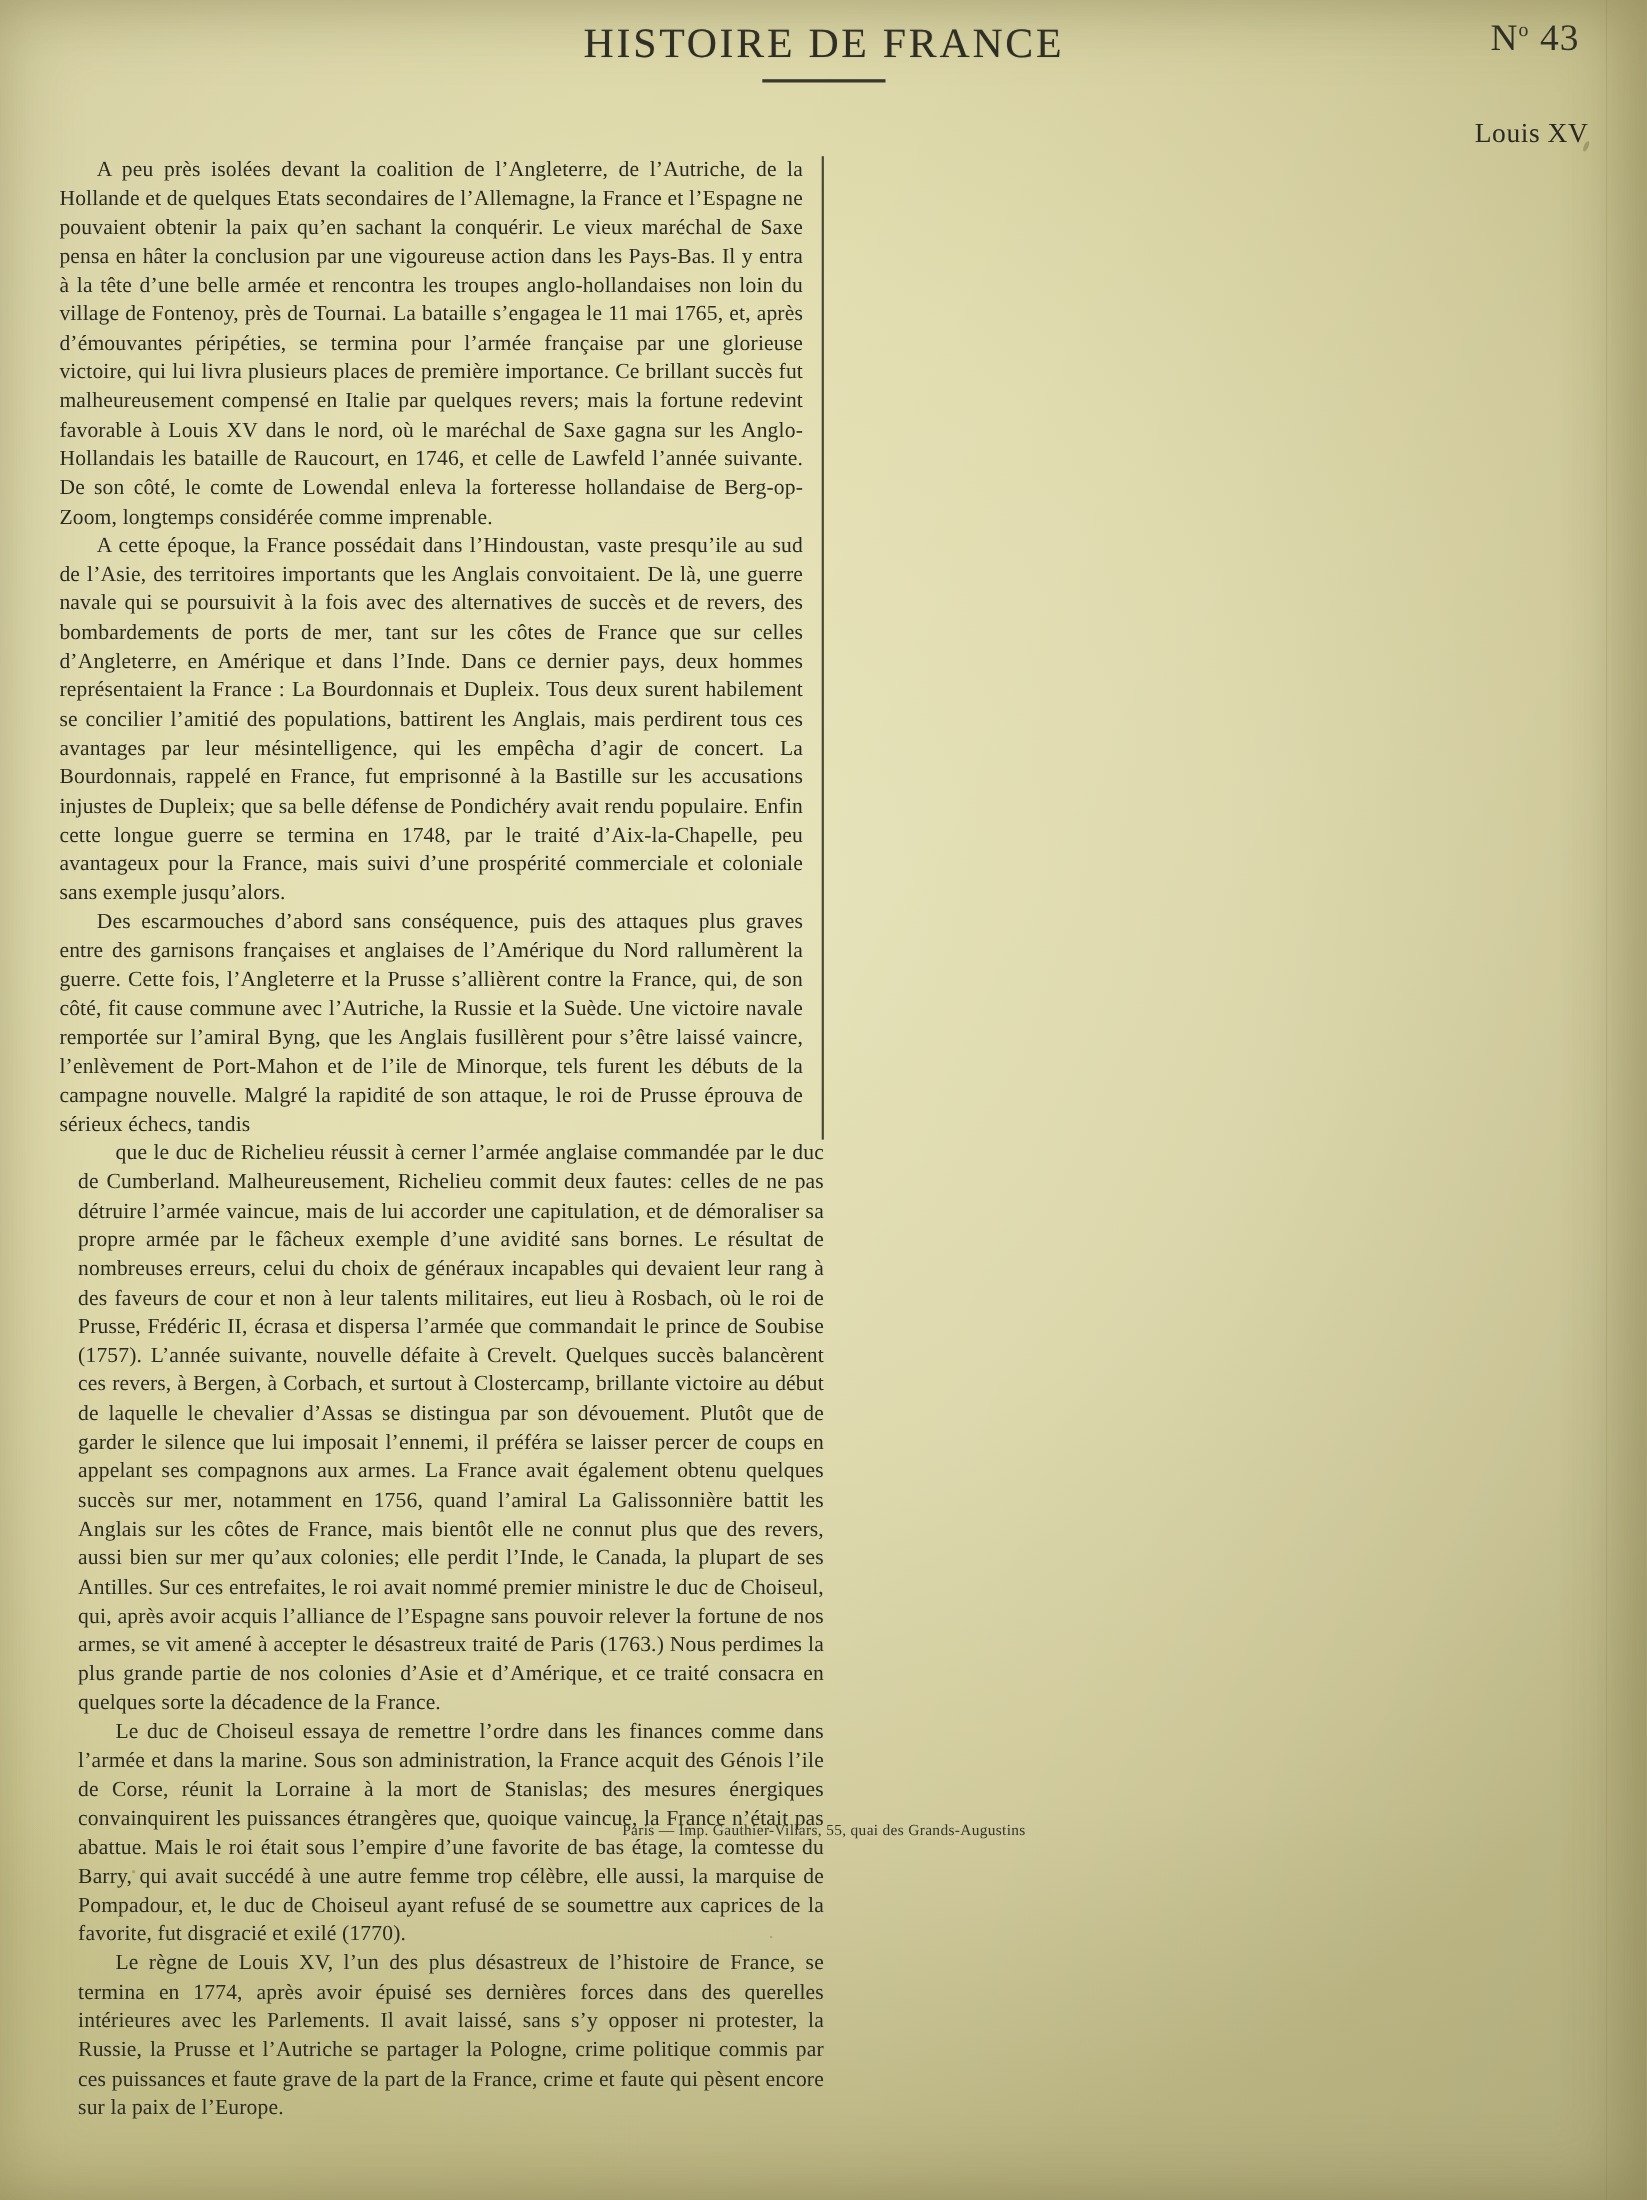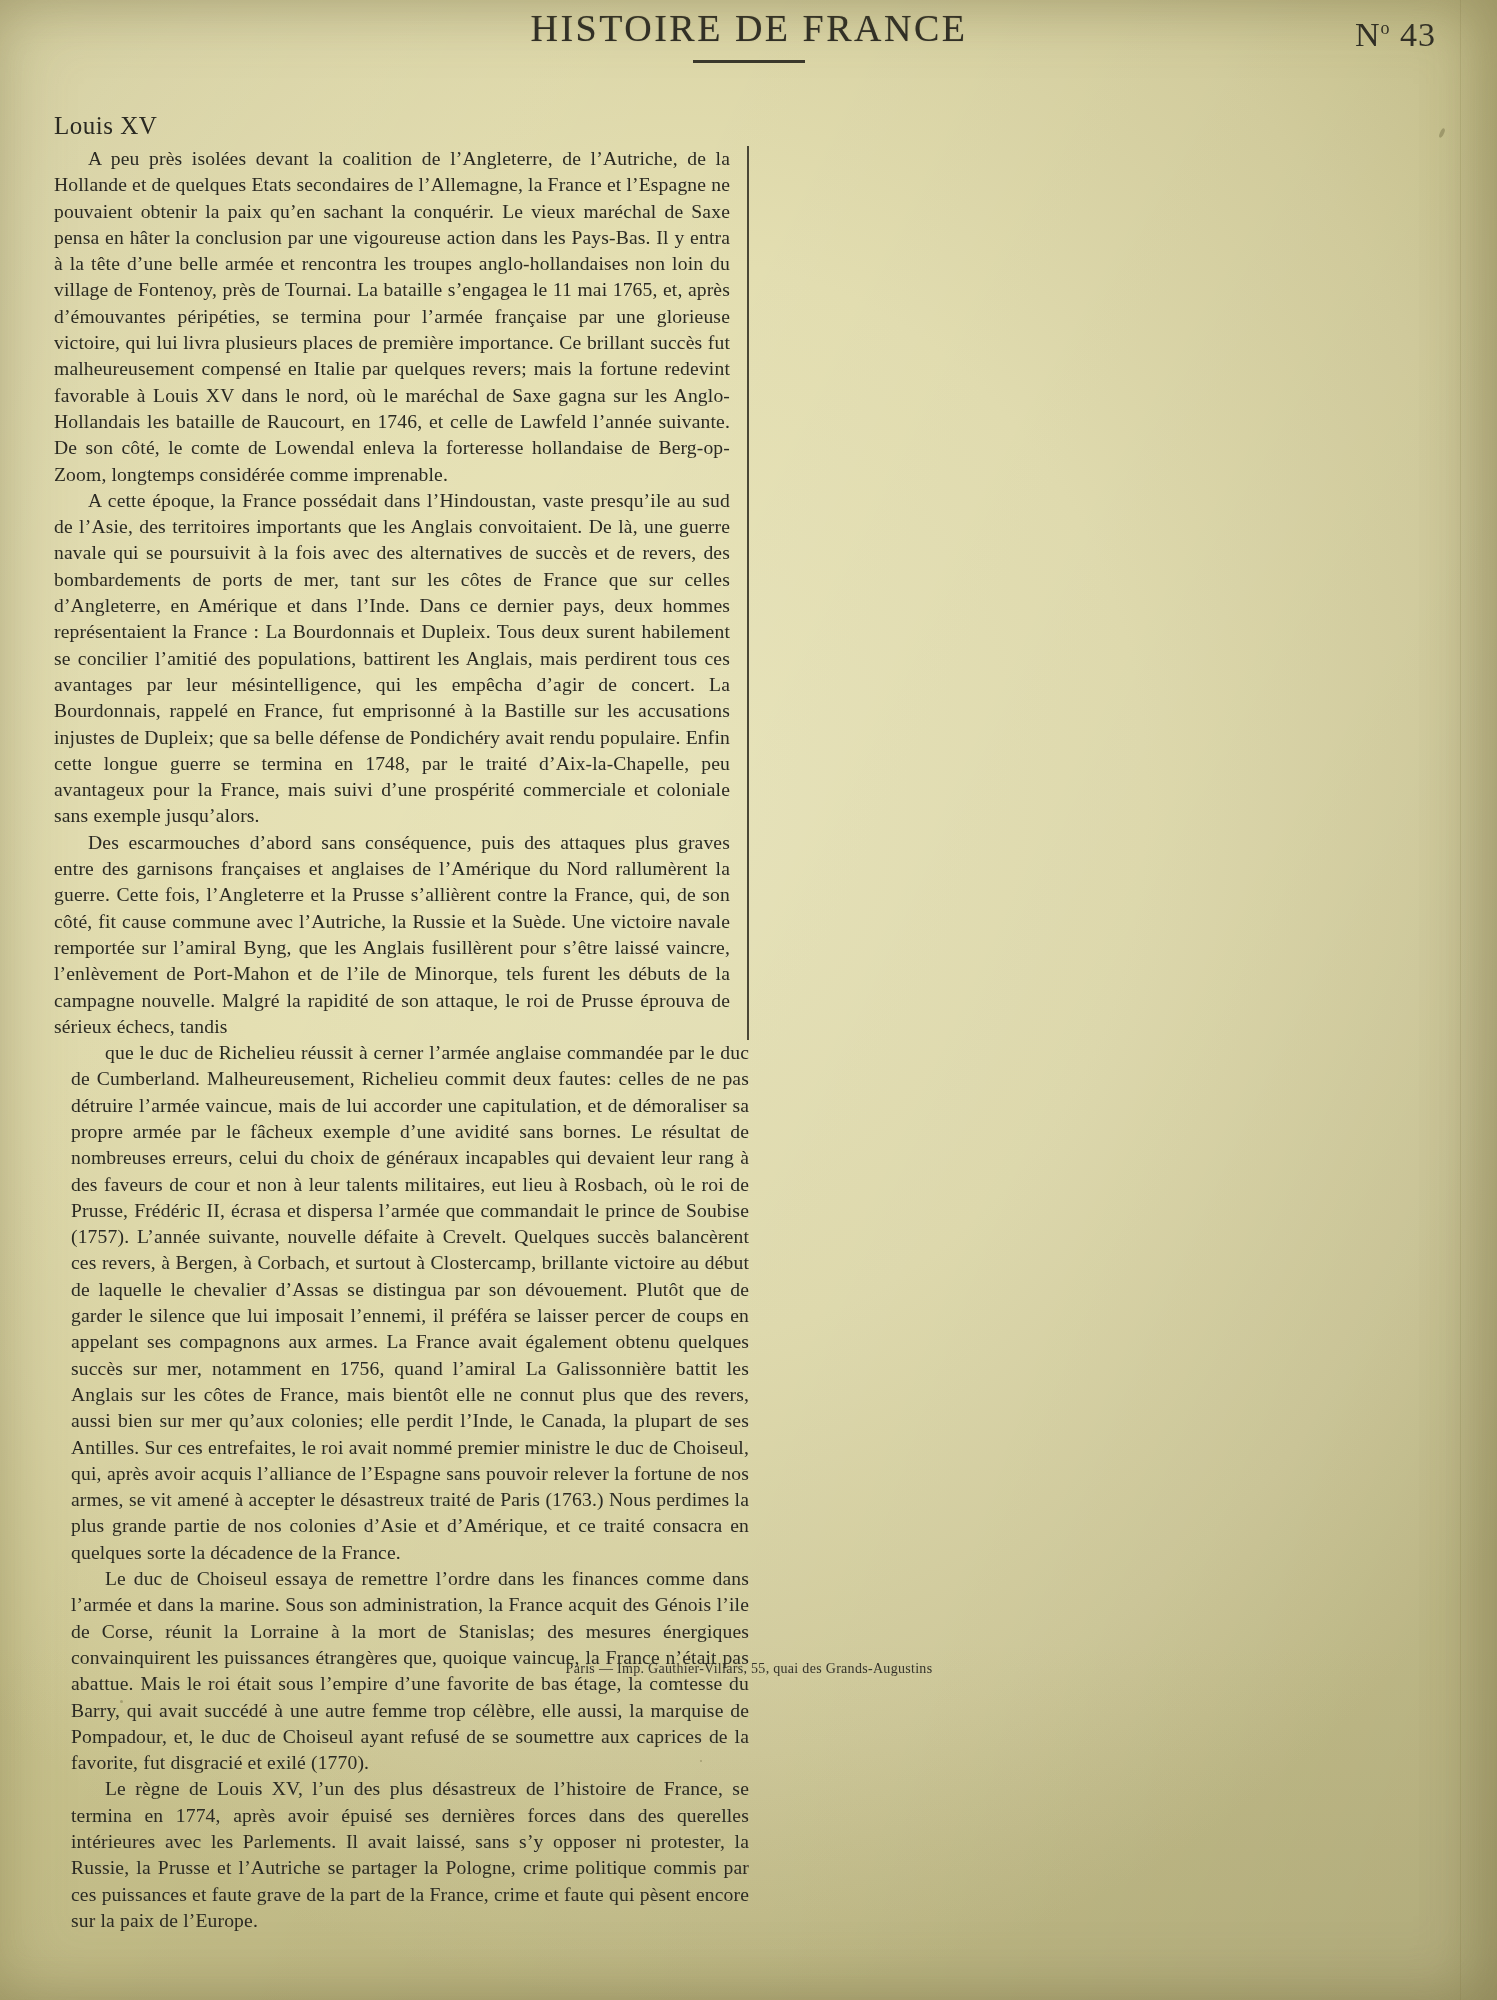--- a/index.html
+++ b/index.html
@@ -38,21 +38,21 @@
   .content {
     position: absolute;
     left: 54px;
     top: 0;
     width: 1390px;
     height: 2000px;
   }
   .masthead {
     position: relative;
     height: 70px;
-    padding-top: 6px;
+    padding-top: 18px;
   }
   .masthead-title {
     text-align: center;
     font-size: 38px;
     letter-spacing: 2.5px;
     color: #2e2d26;
     font-family: "Liberation Serif", serif;
     text-shadow: 0 0 1px rgba(60,58,40,0.45);
   }
   .masthead-number {
@@ -67,24 +67,24 @@
     font-size: 18px;
     vertical-align: super;
   }
   .rule {
     width: 112px;
     height: 3px;
     background: #3a382c;
     margin: 10px auto 0 auto;
   }
   .section-title {
-    text-align: left;
+    text-align: right;
     font-size: 25px;
     color: #2b2a22;
-    margin-top: 36px;
+    margin-top: 20px;
     margin-bottom: 6px;
     letter-spacing: 0.5px;
   }
   .columns {
     display: flex;
     gap: 0;
     margin-top: 4px;
     height: 1505px;
     flex-direction: column;
   }

